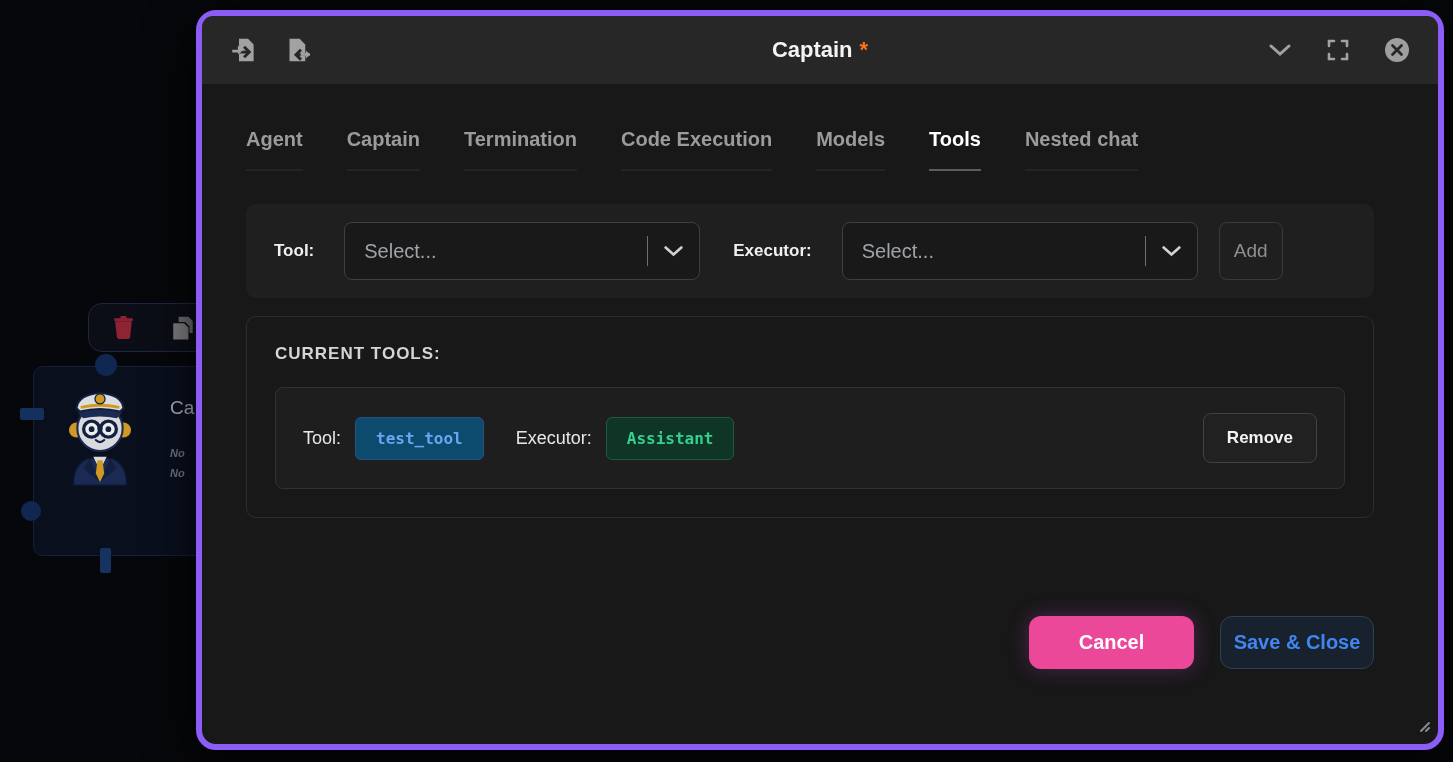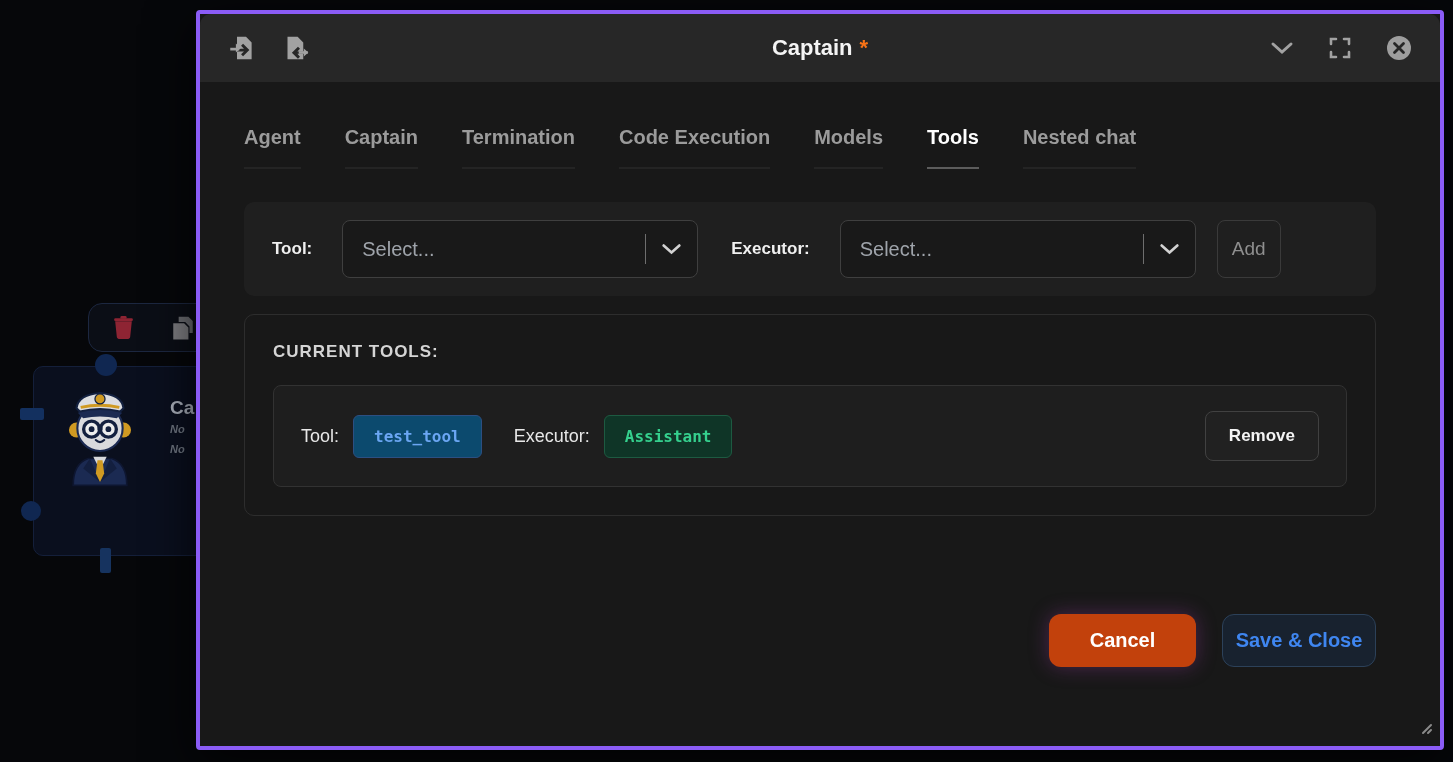--- a/index.html
+++ b/index.html
@@ -19,33 +19,33 @@
     display:flex; align-items:center; gap:34px; padding:0 22px;
   }
   .node-toolbar svg { display:block; }
 
   .agent-node {
     position:absolute; left:33px; top:366px; width:420px; height:190px;
     background:#0a0f1e; border:1px solid #141f3a; border-radius:10px;
     display:flex; align-items:flex-start; gap:28px; padding:16px 20px 0 24px;
   }
   .node-text { padding-top:14px; }
-  .node-title { font-size:19px; font-weight:bold; color:#aab0bb; margin-bottom:4px; }
+  .node-title { font-size:19px; font-weight:normal; color:#aab0bb; margin-bottom:28px; }
   .node-line  { font-size:11px; font-style:italic; color:#6e7580; font-weight:bold; margin-bottom:8px; }
 
   .handle { position:absolute; background:#102751; }
   .handle-top    { left:95px;  top:354px; width:22px; height:22px; border-radius:50%; }
   .handle-leftbar{ left:20px;  top:408px; width:24px; height:12px; border-radius:2px; background:#13305f;}
   .handle-bl     { left:21px;  top:501px; width:20px; height:20px; border-radius:50%; }
   .handle-botbar { left:100px; top:548px; width:11px; height:25px; border-radius:2px; background:#16335f;}
 
   
   .modal {
     position:absolute; left:196px; top:10px; width:1248px; height:740px;
-    background:#181818; border:4px solid #8b5cf6; border-radius:4px;
+    background:#181818; border:6px solid #8b5cf6; border-radius:20px;
     box-shadow:0 14px 50px rgba(0,0,0,.75);
   }
   .modal-header {
     height:68px; background:#272727; border-radius:11px 11px 0 0;
     display:flex; align-items:center; padding:0 28px; position:relative;
   }
   .hdr-left { display:flex; gap:28px; align-items:center; }
   .hdr-title {
     position:absolute; left:50%; transform:translateX(-50%);
     font-size:22px; font-weight:bold; color:#f4f4f4; white-space:nowrap;
@@ -110,21 +110,21 @@
     font-family:inherit; cursor:pointer;text-align:center;
   }
 
   
   .footer { margin-top:98px; display:flex; justify-content:flex-end; gap:26px; }
   .btn {
     height:53px; border-radius:12px; font-size:20px; font-weight:bold;
     font-family:inherit; border:none; cursor:pointer;
   }
   .btn-cancel {
-    width:147px; background:#c2410c; color:#fff;
+    width:165px; background:#ec4899; color:#fff;
     box-shadow:0 0 20px rgba(172,62,178,.35);
   }
   .btn-saveclose {
     width:154px; background:#18222f; border:1px solid #2c4159; color:#3f86f0;
   }
   .btn-save {
     width:148px; background:linear-gradient(145deg,#4a80f0,#3565e2); color:#fff;
     box-shadow:0 0 20px rgba(62,110,230,.35);
   }
 

